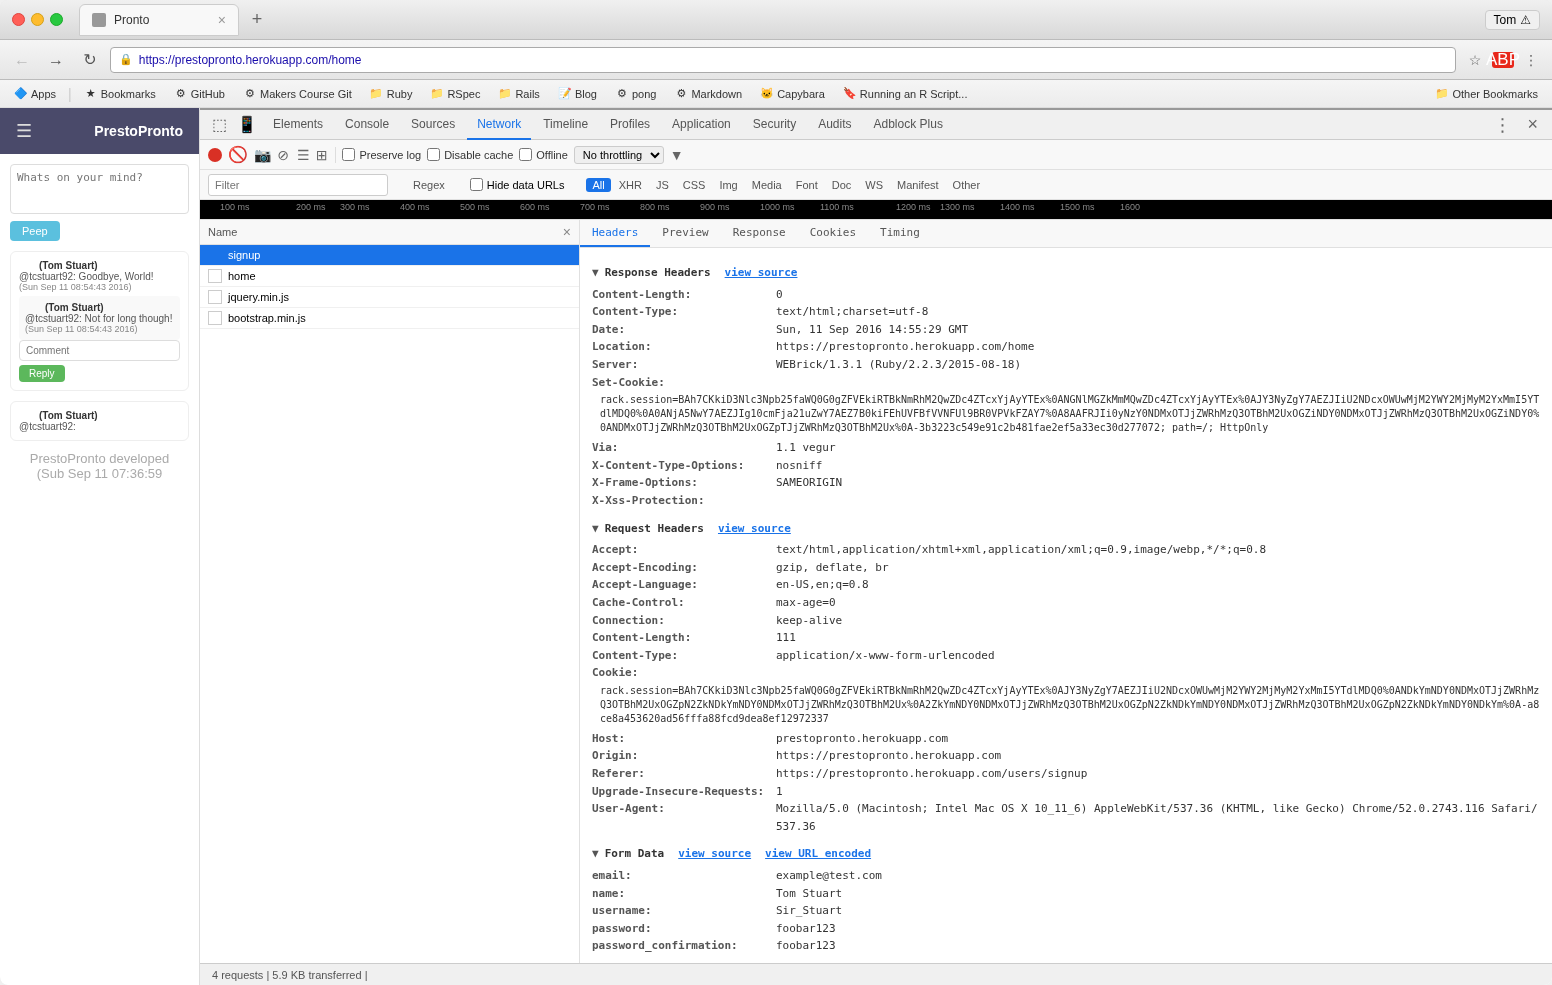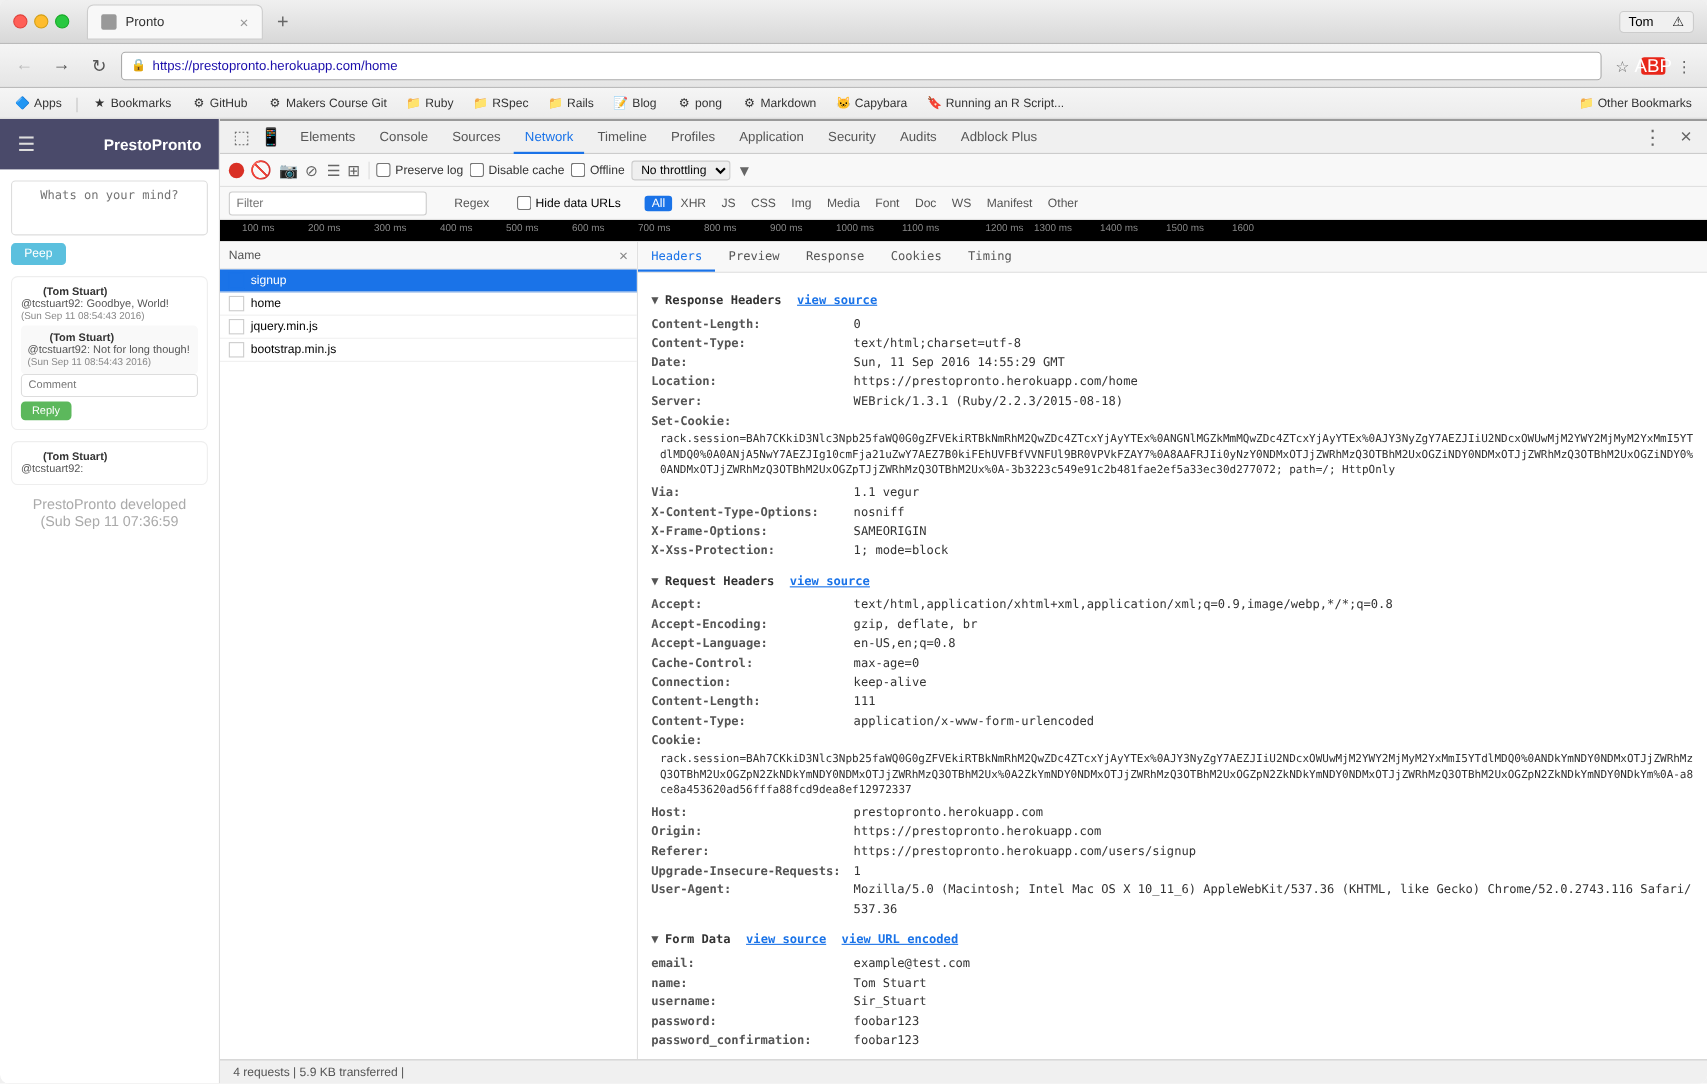--- a/index.html
+++ b/index.html
@@ -12,21 +12,21 @@
     .traffic-light { width: 13px; height: 13px; border-radius: 50%; cursor: pointer; }
     .tl-red { background: #ff5f57; border: 1px solid #e0443e; }
     .tl-yellow { background: #febc2e; border: 1px solid #d4a017; }
     .tl-green { background: #28c840; border: 1px solid #1aab29; }
     .tab-bar { display: flex; align-items: center; flex: 1; margin: 0 8px; gap: 4px; }
     .browser-tab { display: flex; align-items: center; background: #f8f8f8; border: 1px solid #ccc; border-radius: 6px 6px 0 0; padding: 4px 12px; min-width: 160px; max-width: 200px; height: 32px; gap: 8px; }
     .browser-tab .tab-icon { width: 14px; height: 14px; background: #999; border-radius: 2px; flex-shrink: 0; }
     .browser-tab .tab-title { font-size: 12px; color: #333; flex: 1; overflow: hidden; text-overflow: ellipsis; white-space: nowrap; }
     .browser-tab .tab-close { font-size: 14px; color: #999; cursor: pointer; }
     .new-tab-btn { width: 28px; height: 28px; display: flex; align-items: center; justify-content: center; font-size: 18px; color: #666; cursor: pointer; }
-    .user-badge { margin-left: auto; background: #f0f0f0; border: 1px solid #ccc; border-radius: 4px; padding: 2px 8px; font-size: 12px; display: flex; align-items: center; gap: 17px; }
+    .user-badge { margin-left: auto; background: #f0f0f0; border: 1px solid #ccc; border-radius: 4px; padding: 2px 8px; font-size: 12px; display: flex; align-items: center; gap: 4px; }
 
     
     .nav-bar { height: 40px; background: linear-gradient(to bottom, #f5f5f5, #e5e5e5); display: flex; align-items: center; padding: 0 8px; gap: 6px; border-bottom: 1px solid #bbb; }
     .nav-btn { width: 28px; height: 28px; display: flex; align-items: center; justify-content: center; border: none; background: transparent; cursor: pointer; color: #555; font-size: 16px; border-radius: 4px; }
     .nav-btn.disabled { color: #bbb; cursor: default; }
     .address-bar { flex: 1; height: 26px; border: 1px solid #aaa; border-radius: 4px; padding: 0 8px; font-size: 12px; background: white; display: flex; align-items: center; gap: 6px; }
     .address-bar .lock-icon { color: #5cb85c; font-size: 11px; }
     .address-text { flex: 1; font-size: 12px; color: #1a0dab; }
     .nav-actions { display: flex; gap: 4px; align-items: center; }
     .nav-action-btn { width: 26px; height: 26px; display: flex; align-items: center; justify-content: center; cursor: pointer; color: #666; font-size: 14px; }
@@ -41,21 +41,21 @@
     
     .main-area { display: flex; flex: 1; overflow: hidden; }
 
     
     .website-content { width: 200px; display: flex; flex-direction: column; background: white; border-right: 1px solid #ddd; flex-shrink: 0; overflow: hidden; }
     .site-header { background: #4a4a6a; color: white; padding: 12px 16px; display: flex; align-items: center; justify-content: space-between; }
     .site-logo { font-size: 14px; font-weight: bold; }
     .hamburger { font-size: 18px; cursor: pointer; color: #ddd; }
     .site-body { flex: 1; padding: 10px; overflow-y: auto; display: flex; flex-direction: column; gap: 10px; }
     .post-box { background: white; }
-    .post-input { width: 100%; border: 1px solid #ddd; border-radius: 4px; padding: 6px; font-size: 11px; color: #999; resize: none; height: 50px; text-align: center; }
+    .post-input { width: 100%; border: 1px solid #ddd; border-radius: 4px; padding: 6px; font-size: 11px; color: #999; resize: none; height: 50px; }
     .peep-btn { background: #5bc0de; border: none; color: white; padding: 4px 12px; border-radius: 4px; cursor: pointer; font-size: 11px; margin-top: 4px; }
     .tweet-card { border: 1px solid #eee; border-radius: 6px; padding: 8px; background: white; font-size: 10px; }
     .tweet-author { font-weight: bold; color: #333; padding-left: 20px; }
     .tweet-handle { color: #555; font-size: 10px; }
     .tweet-time { color: #888; font-size: 9px; }
     .reply-card { background: #f9f9f9; border-radius: 4px; padding: 6px; font-size: 10px; margin-top: 4px; }
     .comment-input { width: 100%; border: 1px solid #ddd; border-radius: 4px; padding: 4px 6px; font-size: 10px; margin-bottom: 4px; }
     .reply-btn { background: #5cb85c; border: none; color: white; padding: 3px 10px; border-radius: 4px; cursor: pointer; font-size: 10px; }
     .footer-note { font-size: 13px; color: #aaa; text-align: center; }
 
@@ -326,21 +326,21 @@
             <span class="ftype-btn">Doc</span>
             <span class="ftype-btn">WS</span>
             <span class="ftype-btn">Manifest</span>
             <span class="ftype-btn">Other</span>
           </div>
         </div>
 
         <div class="timeline-bar">
           <div style="position:relative;width:100%;height:20px;background:#000000;overflow:hidden;">
             <span class="tl-tick" style="left:20px;">100 ms</span>
-            <span class="tl-tick" style="left:80px;">200 ms</span>
+            <span class="tl-tick" style="left:96px;">200 ms</span>
             <span class="tl-tick" style="left:140px;">300 ms</span>
             <span class="tl-tick" style="left:200px;">400 ms</span>
             <span class="tl-tick" style="left:260px;">500 ms</span>
             <span class="tl-tick" style="left:320px;">600 ms</span>
             <span class="tl-tick" style="left:380px;">700 ms</span>
             <span class="tl-tick" style="left:440px;">800 ms</span>
             <span class="tl-tick" style="left:500px;">900 ms</span>
             <span class="tl-tick" style="left:560px;">1000 ms</span>
             <span class="tl-tick" style="left:620px;">1100 ms</span>
             <span class="tl-tick" style="left:696px;">1200 ms</span>
@@ -423,21 +423,20 @@
               <div class="header-row">
                 <span class="header-name">X-Content-Type-Options:</span>
                 <span class="header-value">nosniff</span>
               </div>
               <div class="header-row">
                 <span class="header-name">X-Frame-Options:</span>
                 <span class="header-value">SAMEORIGIN</span>
               </div>
               <div class="header-row">
                 <span class="header-name">X-Xss-Protection:</span>
-                <span class="header-value">1; mode=block</span>
               </div>
 
               <div class="section-title" style="margin-top:10px;">
                 <span class="toggle-arrow">▼</span>
                 <span>Request Headers</span>
                 <span class="view-source-link">view source</span>
               </div>
 
               <div class="header-row">
                 <span class="header-name">Accept:</span>

